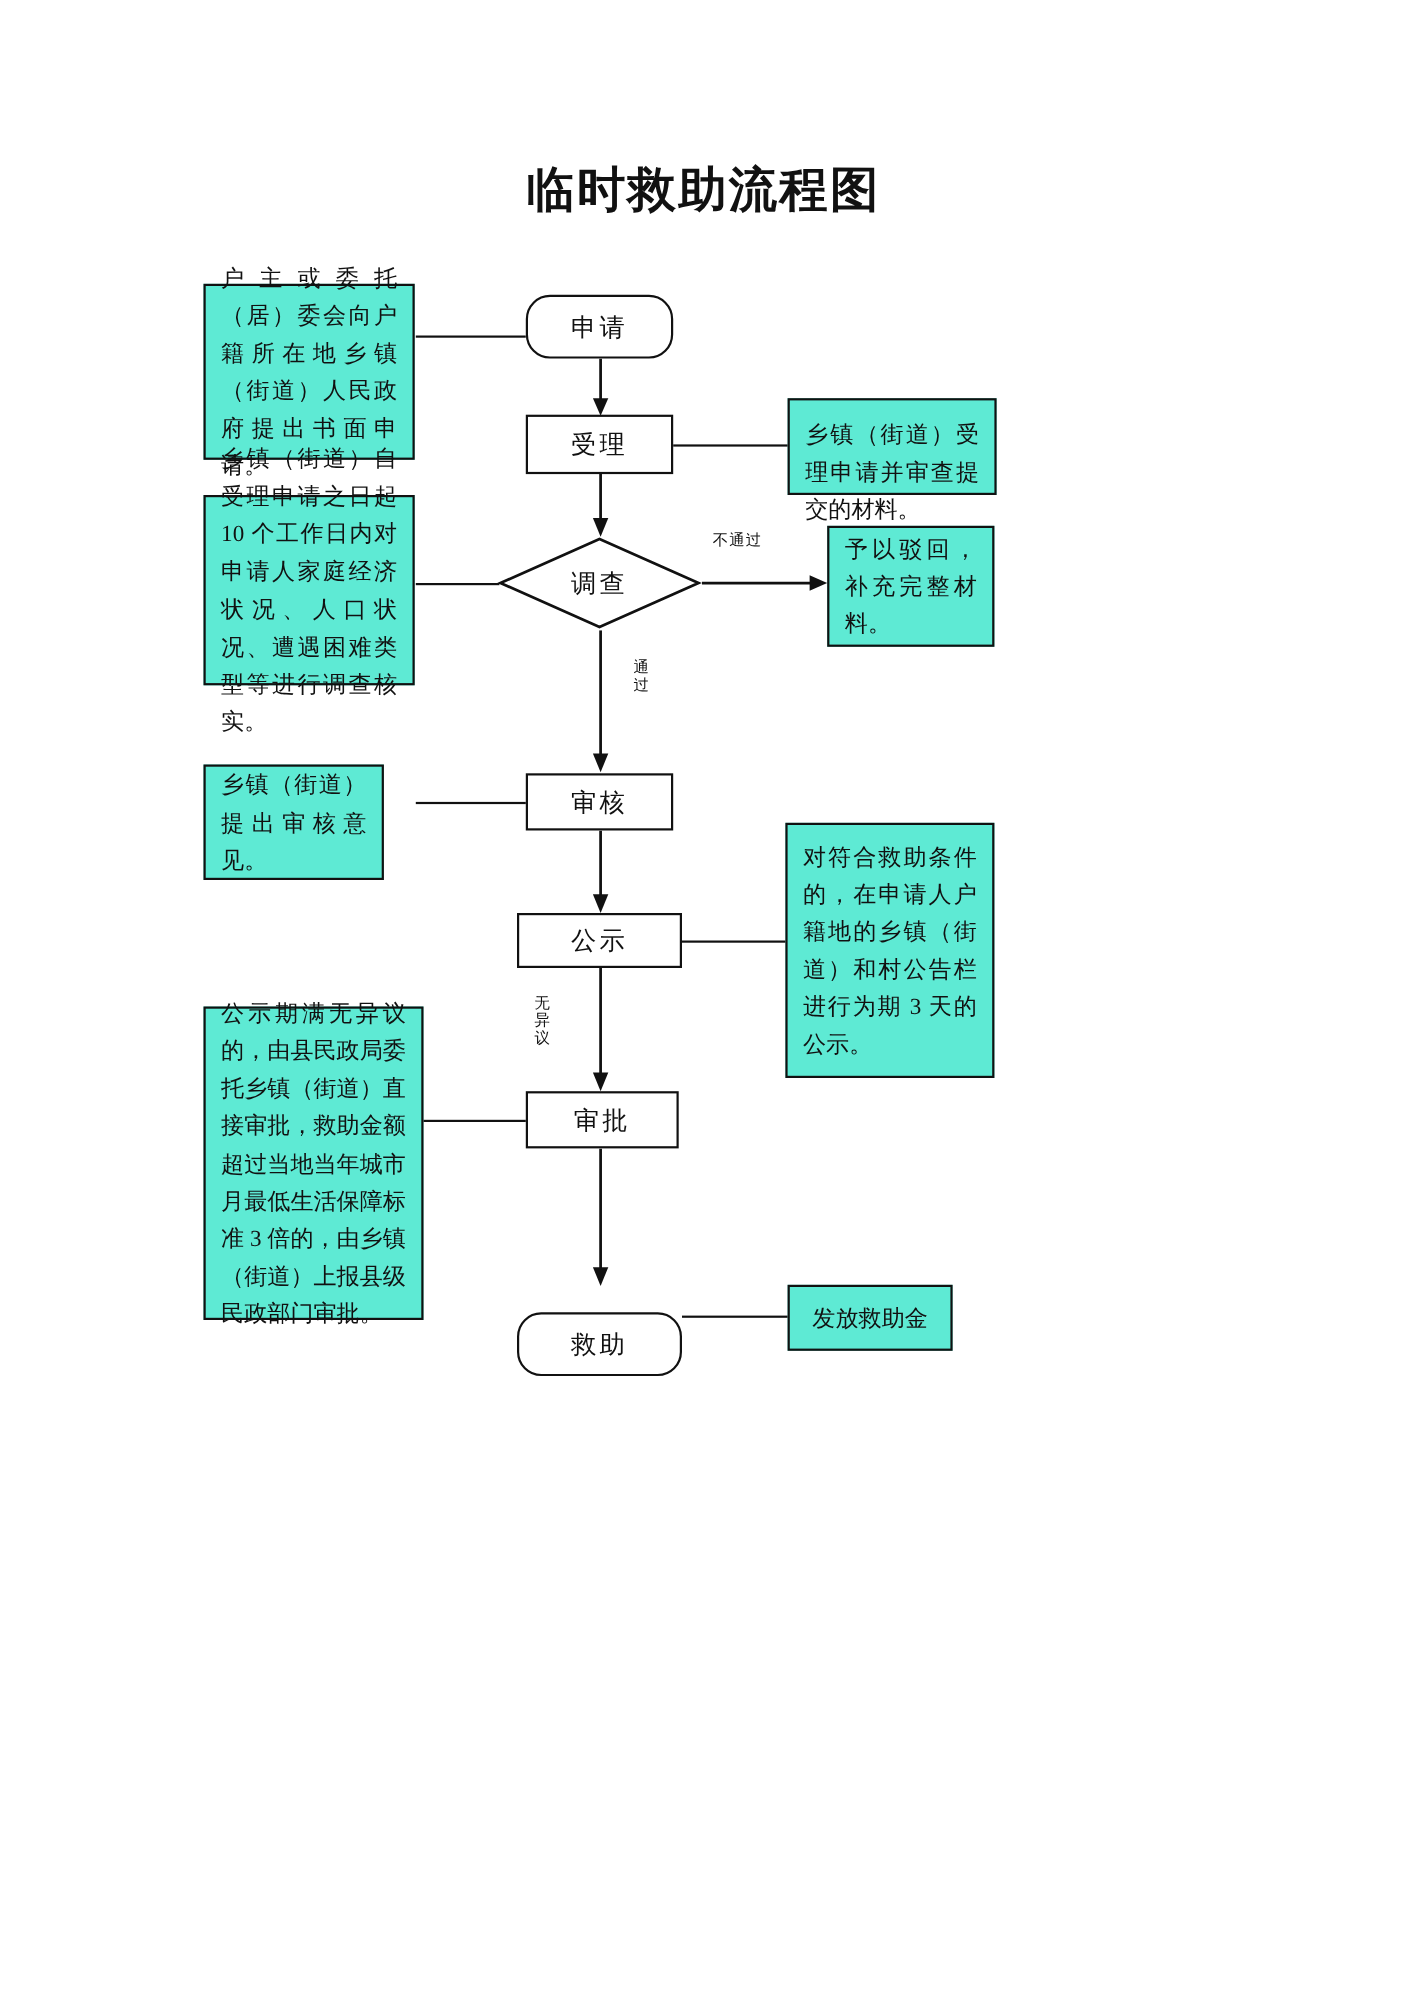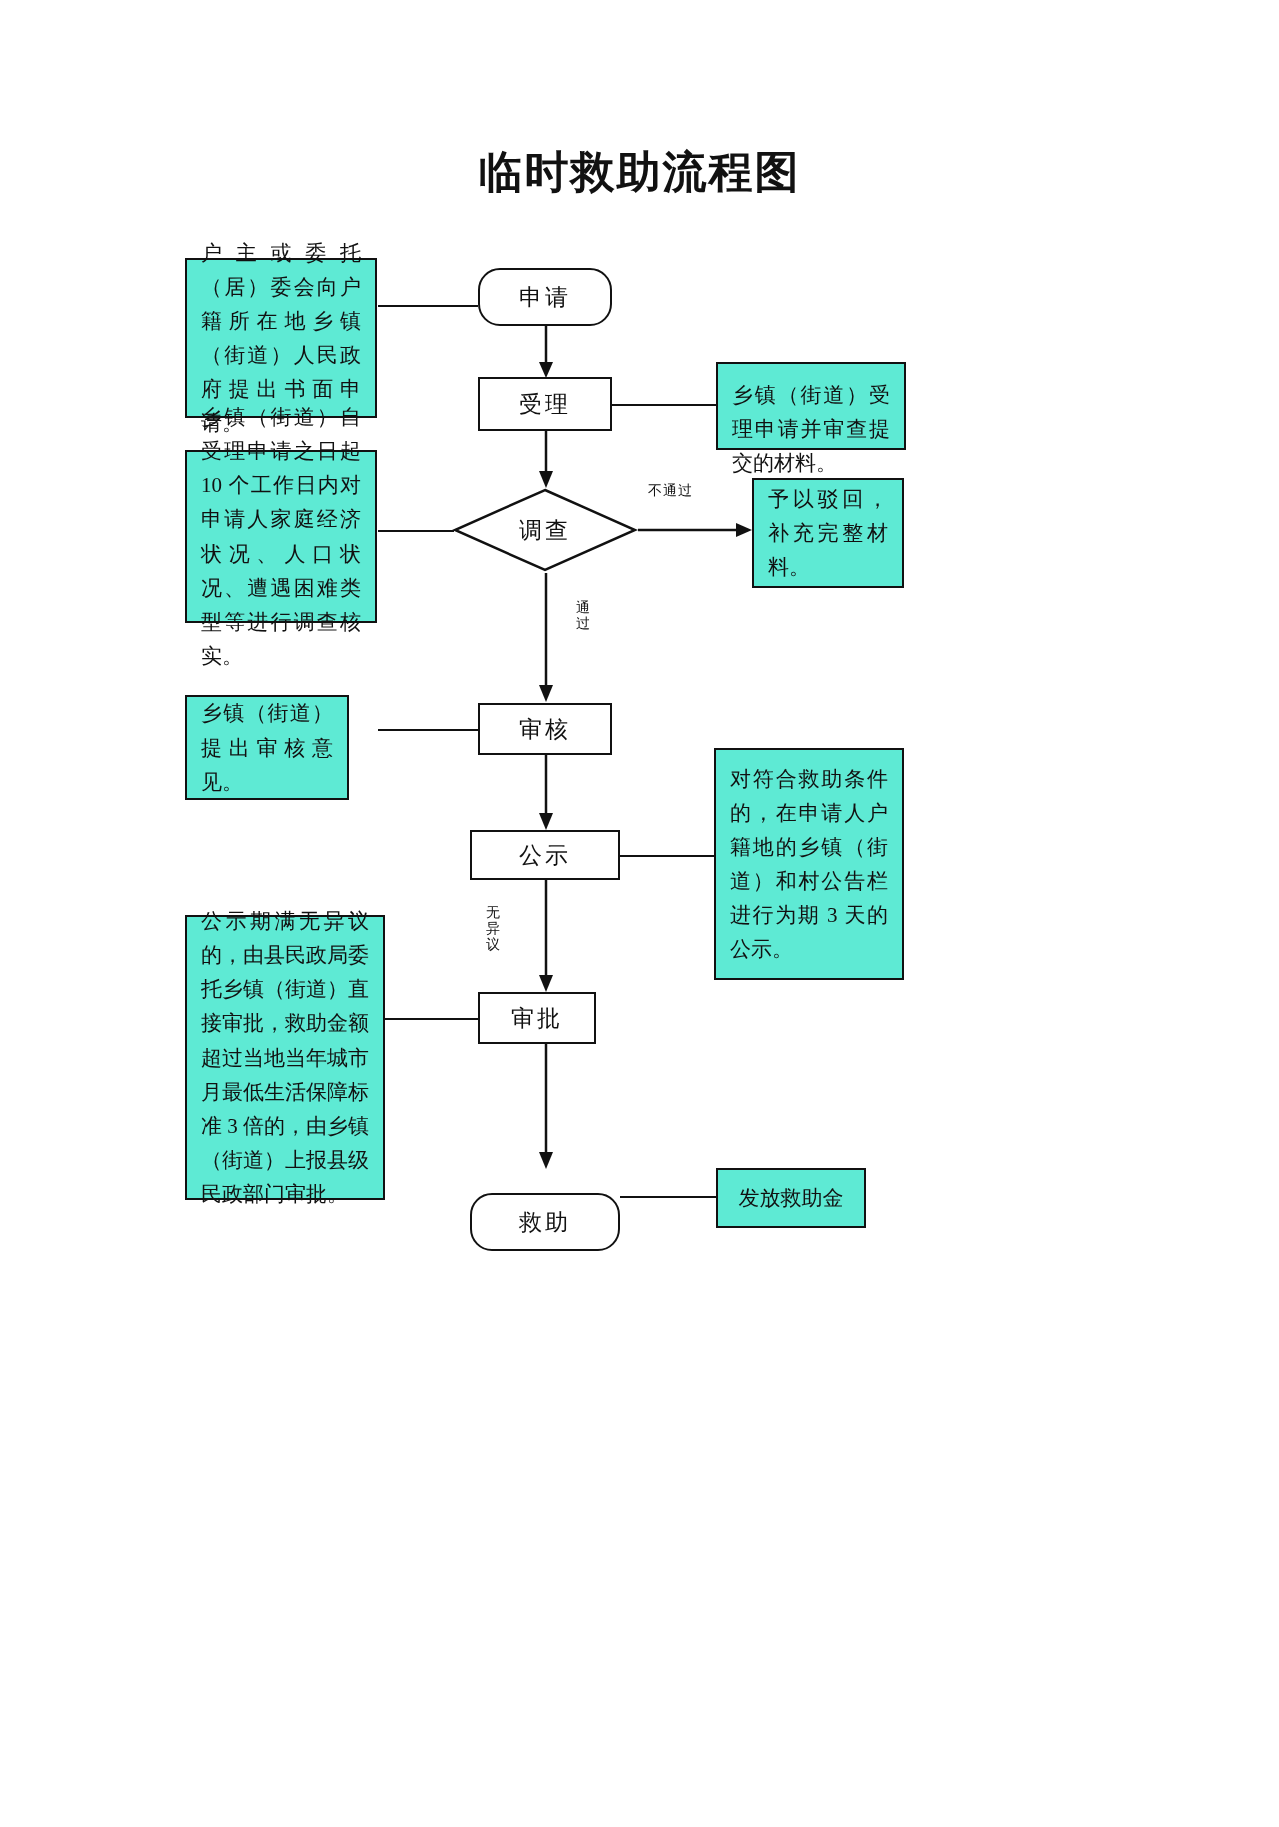--- a/index.html
+++ b/index.html
@@ -141,21 +141,21 @@
   </div>
 
   <div class="node proc" style="left:478px;top:703px;width:134px;height:52px;">
     <span>审核</span>
   </div>
 
   <div class="node proc" style="left:470px;top:830px;width:150px;height:50px;">
     <span>公示</span>
   </div>
 
-  <div class="node proc" style="left:478px;top:992px;width:118px;height:52px;">
+  <div class="node proc" style="left:478px;top:992px;width:139px;height:52px;">
     <span>审批</span>
   </div>
 
   <div class="node term" style="left:470px;top:1168px;width:150px;height:58px;margin-top:25px;">
     <span>救助</span>
   </div>
 
   <div class="hline" style="left:378px;top:305px;width:100px;"></div>
 
   <svg class="arrow-down" style="left:535px;top:326px;" width="22" height="53">

